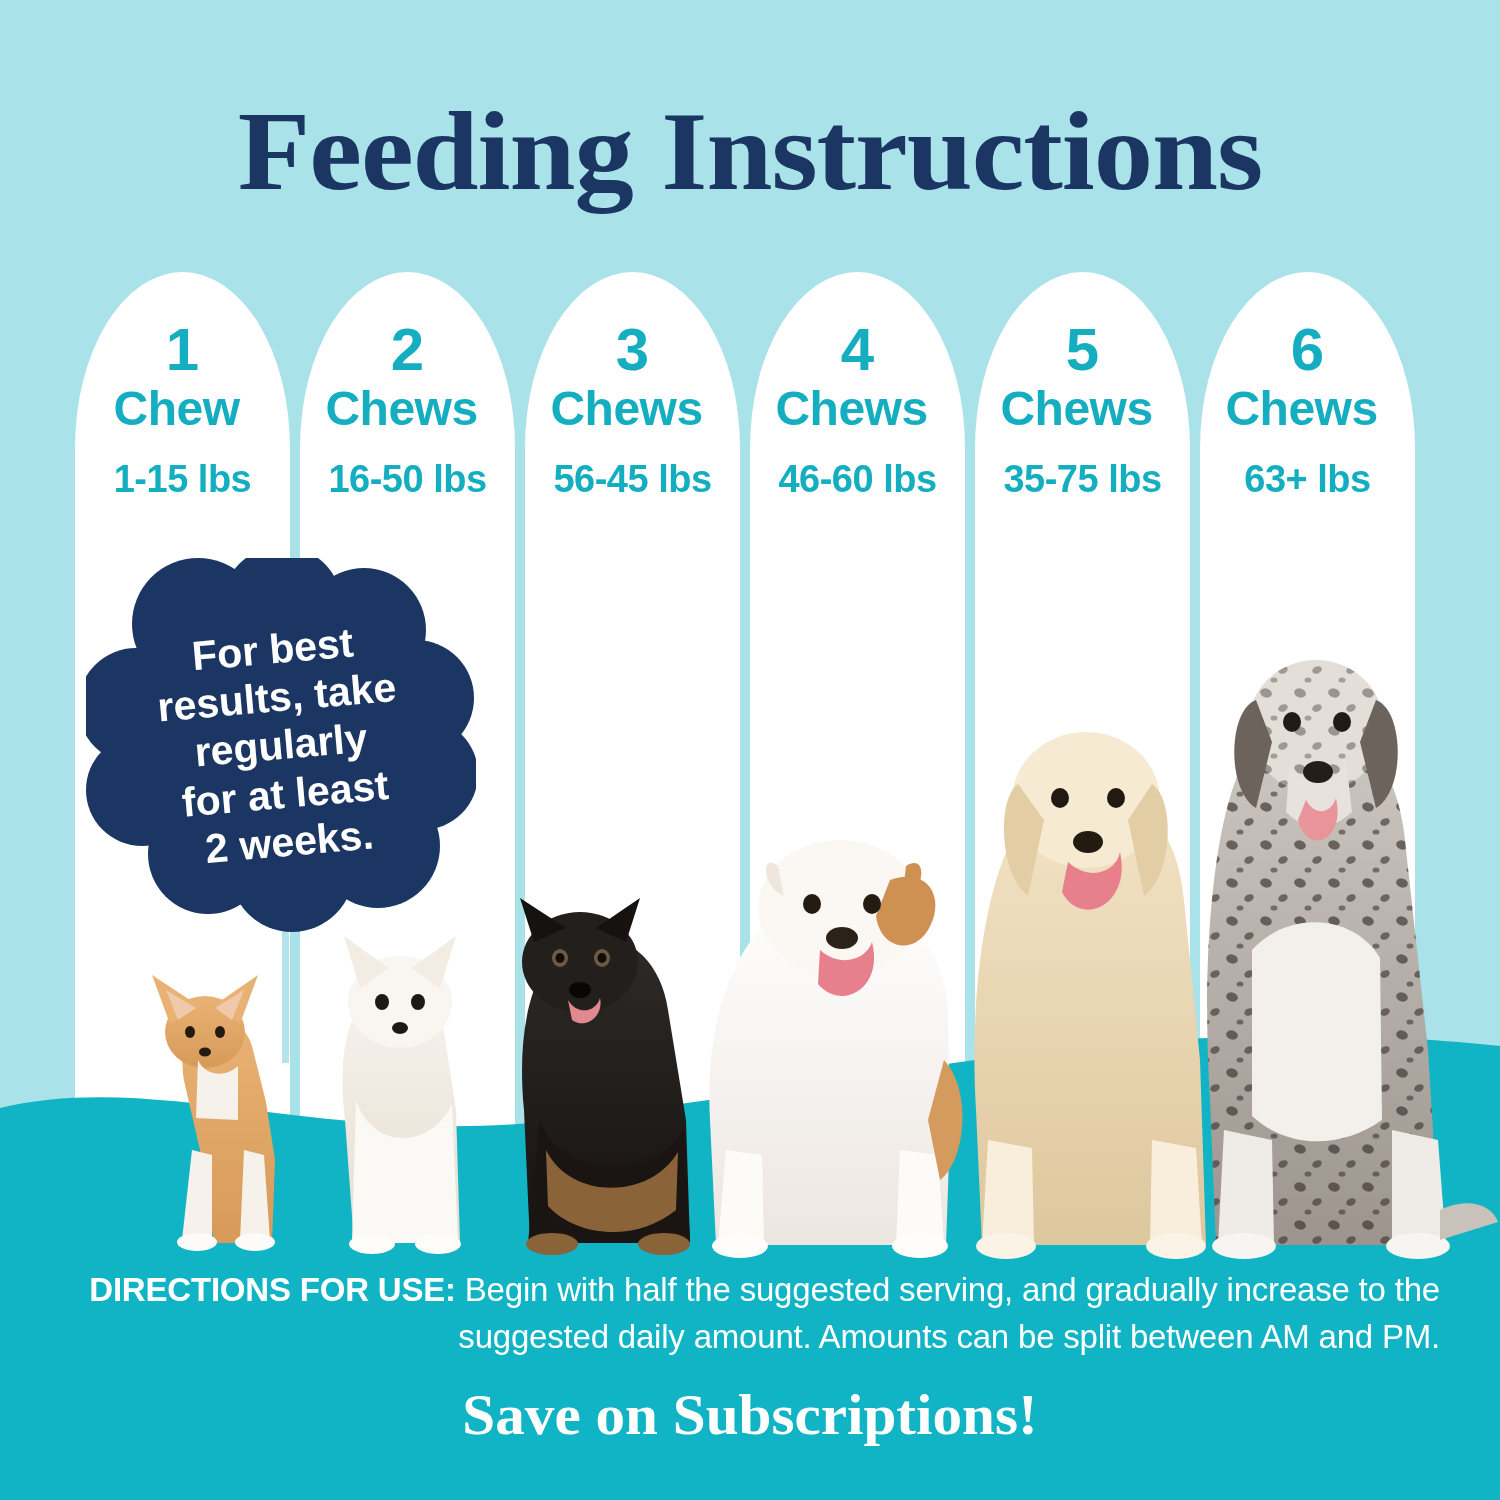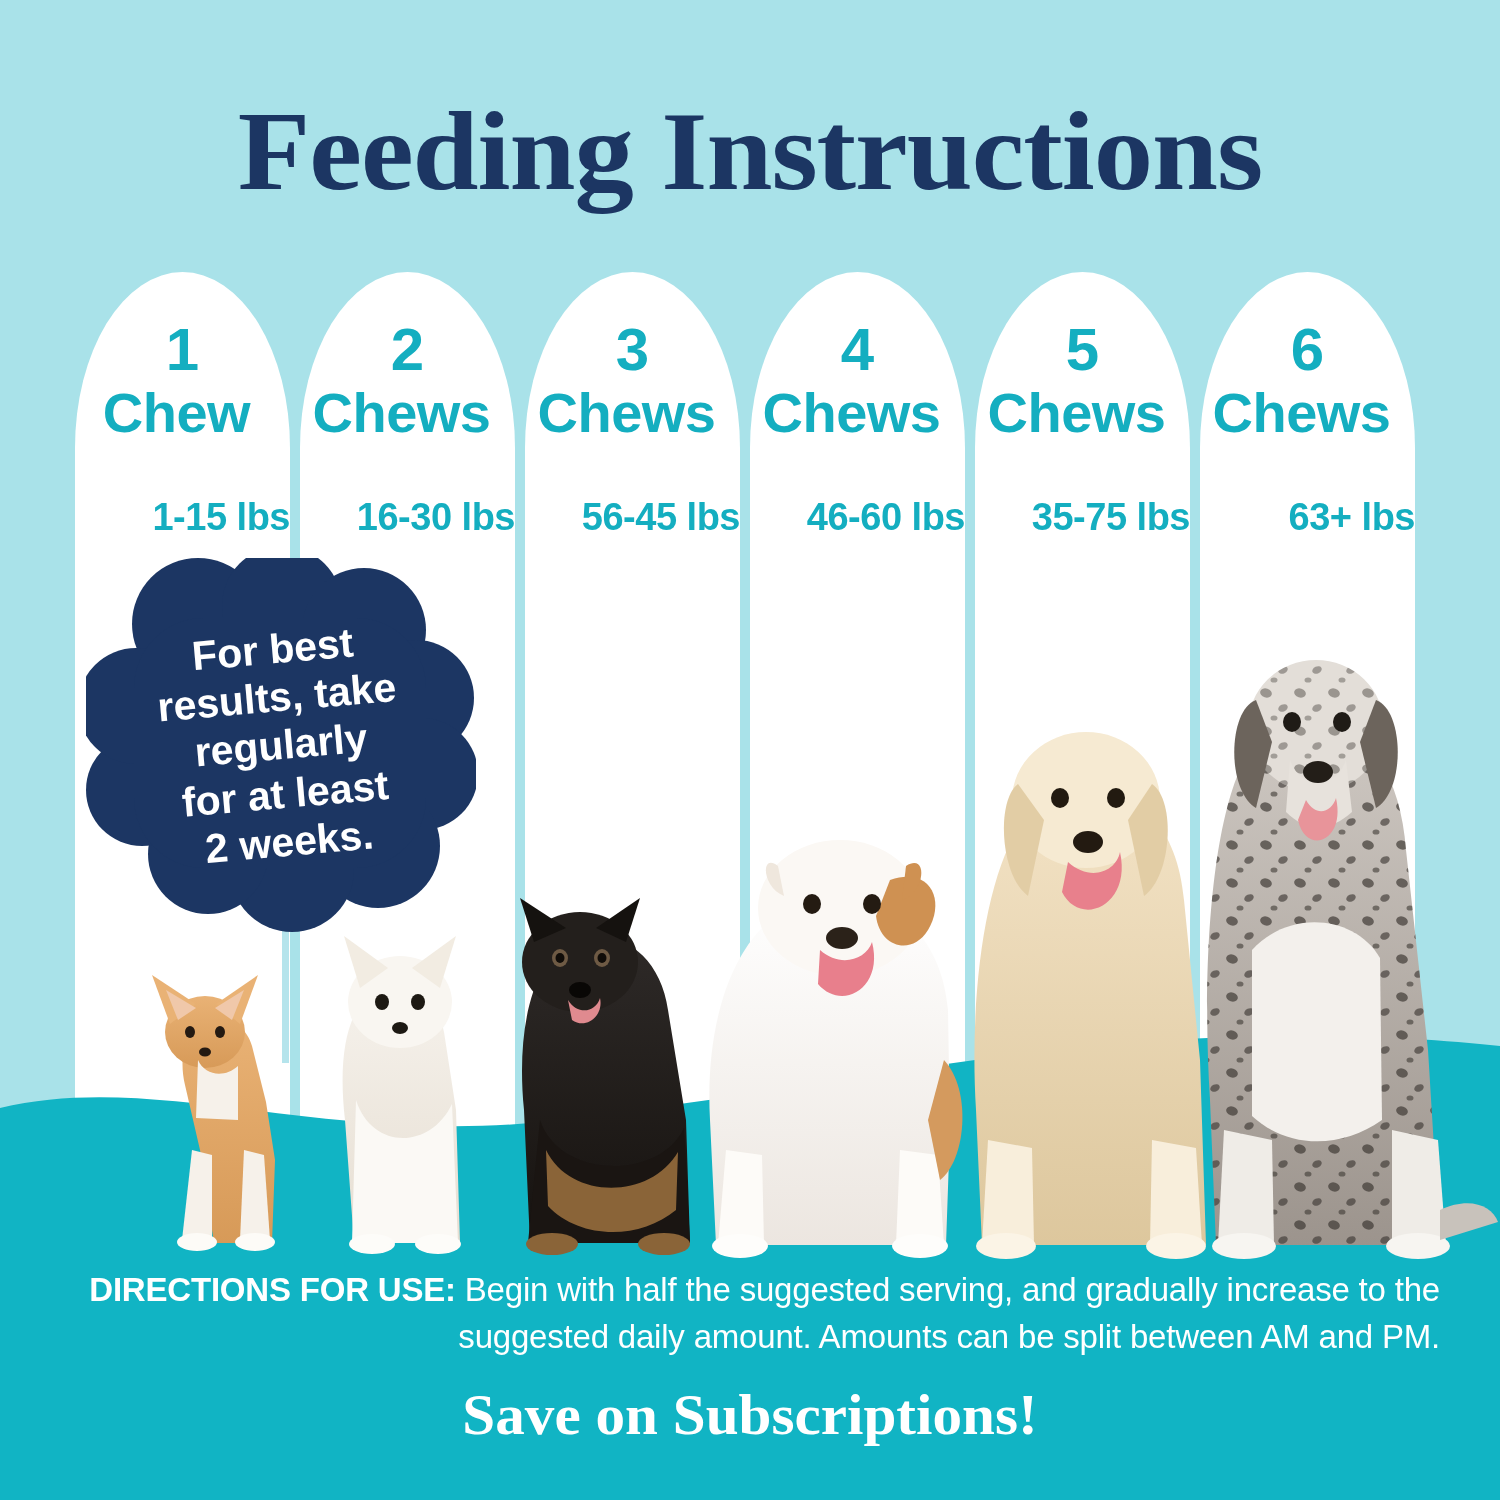--- a/index.html
+++ b/index.html
@@ -36,28 +36,28 @@
   }
   .col .num{
     position:absolute;left:0;right:0;top:48px;
     text-align:center;
     font-size:60px;font-weight:bold;color:#14aec0;
     line-height:1;letter-spacing:0px;
   }
   .col .chews{
     position:absolute;left:0;right:12px;top:113px;
     text-align:center;
-    font-size:56px;font-weight:bold;color:#14aec0;
+    font-size:48px;font-weight:bold;color:#14aec0;
     line-height:1;letter-spacing:-0.5px;
   }
   .col .lbs{
     position:absolute;left:0;right:0;top:188px;
-    text-align:right;
+    text-align:center;
     font-size:38px;font-weight:bold;color:#14aec0;
-    line-height:1;letter-spacing:-0.5px;margin-top:38px;
+    line-height:1;letter-spacing:-0.5px;
   }
 
   
   #wave{position:absolute;left:0;top:1000px;width:1500px;height:500px;}
 
   
   #dogs{position:absolute;left:0;top:0;width:1500px;height:1270px;pointer-events:none;}
 
   
   #badge{
@@ -103,21 +103,21 @@
 
   <div id="columns">
     <div class="col">
       <div class="num">1</div>
       <div class="chews">Chew</div>
       <div class="lbs">1-15 lbs</div>
     </div>
     <div class="col">
       <div class="num">2</div>
       <div class="chews">Chews</div>
-      <div class="lbs">16-30 lbs</div>
+      <div class="lbs">16-50 lbs</div>
     </div>
     <div class="col">
       <div class="num">3</div>
       <div class="chews">Chews</div>
       <div class="lbs">56-45 lbs</div>
     </div>
     <div class="col">
       <div class="num">4</div>
       <div class="chews">Chews</div>
       <div class="lbs">46-60 lbs</div>

